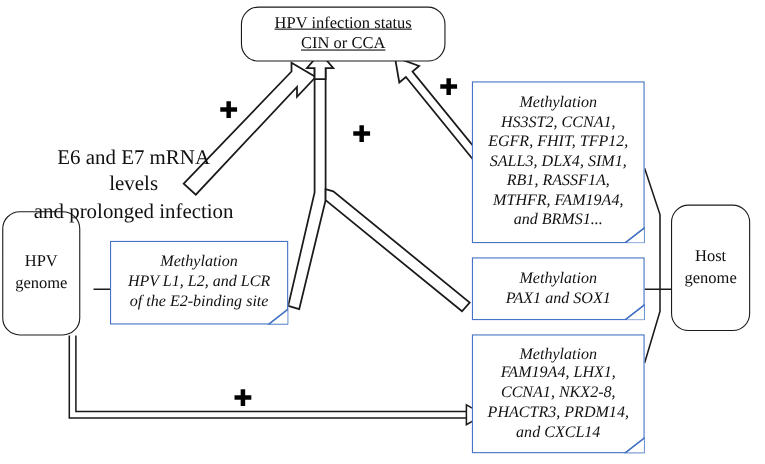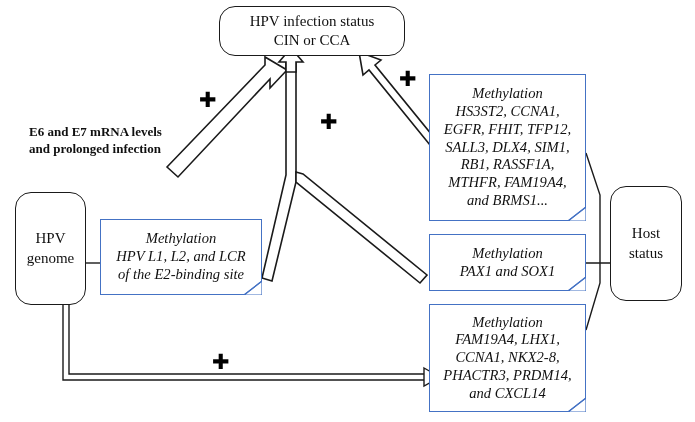--- a/index.html
+++ b/index.html
@@ -57,26 +57,25 @@
   .doc-fold {
     position: absolute;
     right: -1px;
     bottom: -1px;
     width: 20px;
     height: 20px;
     pointer-events: none;
   }
   .plain-text {
     position: absolute;
-    font-size: 13px;
+    font-size: 19px;
     line-height: 1.3;
     color: #101010;
-    text-align: left;
+    text-align: center;
     white-space: pre-line;
-    font-weight: bold;
   }
   .plus {
     position: absolute;
     font-family: "DejaVu Sans", sans-serif;
     font-weight: 700;
     font-size: 21px;
     line-height: 1;
     color: #000000;
     user-select: none;
   }
@@ -108,33 +107,33 @@
              L 303 174 Z" fill="#ffffff" stroke="#1a1a1a" stroke-width="1.6" stroke-linejoin="miter"></path>
 
     <path d="M 291 48 L 303 62 L 296 62 L 296 72 L 286 72 L 286 62 L 279 62 Z" fill="#ffffff" stroke="#1a1a1a" stroke-width="1.6" stroke-linejoin="miter"></path>
 
     <path d="M 430 145 L 369 70 L 363 75 L 359 52 L 381 60 L 375 65 L 436 140 Z" fill="#ffffff" stroke="#1a1a1a" stroke-width="1.6" stroke-linejoin="miter"></path>
 
     <path d="M 63 305 L 63 380 L 424 380 M 69 305 L 69 374 L 424 374" fill="none" stroke="#1a1a1a" stroke-width="1.4"></path>
     <path d="M 424 368 L 440 377 L 424 386 Z" fill="#ffffff" stroke="#1a1a1a" stroke-width="1.4" stroke-linejoin="miter"></path>
   </svg>
 
-  <div class="node rounded-box" style="left:219px; top:6px; width:186px; height:50px;">
+  <div class="node rounded-box" style="left:219px; top:6px; width:186px; height:50px;text-decoration:underline;">
     <span class="txt">HPV infection status
 CIN or CCA</span>
   </div>
 
-  <div class="node rounded-box" style="left:15px; top:192px; width:71px; height:113px;">
+  <div class="node rounded-box" style="left:2px; top:192px; width:71px; height:113px;">
     <span class="txt">HPV
 genome</span>
   </div>
 
   <div class="node rounded-box" style="left:610px; top:186px; width:72px; height:115px;">
     <span class="txt">Host
-status</span>
+genome</span>
   </div>
 
   <div class="node doc-box" style="left:100px; top:219px; width:162px; height:76px;">
     <span class="txt">Methylation
 HPV L1, L2, and LCR
 of the E2-binding site</span>
     <svg class="doc-fold" viewBox="0 0 20 20">
       <path d="M 2 20 L 20 20 L 20 6 Z" fill="#ffffff" stroke="#4472c4" stroke-width="1.2"></path>
       <path d="M 20 6 L 2 20" stroke="#4472c4" stroke-width="1.2" fill="none"></path>
     </svg>

